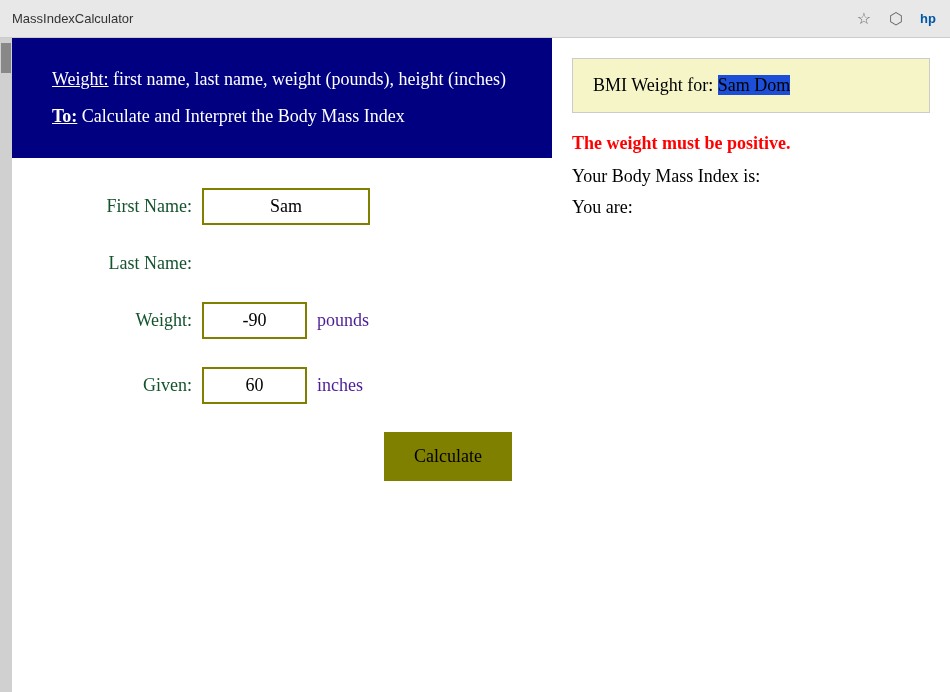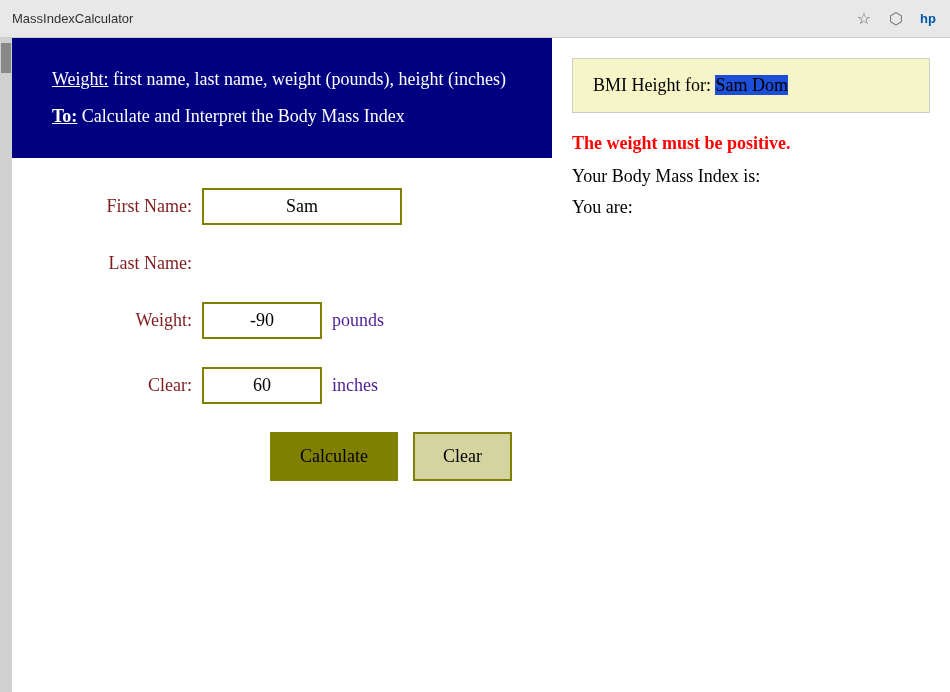--- a/index.html
+++ b/index.html
@@ -95,39 +95,39 @@
       display: flex;
       align-items: center;
       margin-bottom: 28px;
     }
 
     .form-label {
       width: 110px;
       text-align: right;
       margin-right: 10px;
       font-size: 18px;
-      color: #7f1d1d;
+      color: #14532d;
     }
 
     .form-input {
       border: 2px solid #808000;
       padding: 6px 10px;
       font-size: 18px;
       font-family: Georgia, serif;
       text-align: center;
       outline: none;
       background: white;
     }
 
     .form-input.name-input {
-      width: 200px;
+      width: 168px;
     }
 
     .form-input.number-input {
-      width: 120px;
+      width: 105px;
     }
 
     .form-unit {
       margin-left: 10px;
       font-size: 18px;
       color: #4c1d95;
     }
 
     
     .button-row {
@@ -256,37 +256,36 @@
         <label class="form-label">Last Name:</label>
       </div>
 
       <div class="form-row">
         <label class="form-label">Weight:</label>
         <input class="form-input number-input" type="text" value="-90" style="">
         <span class="form-unit">pounds</span>
       </div>
 
       <div class="form-row">
-        <label class="form-label">Clear:</label>
+        <label class="form-label">Given:</label>
         <input class="form-input number-input" type="text" value="60" style="">
         <span class="form-unit">inches</span>
       </div>
 
       <div class="button-row">
         <button class="btn-calculate">Calculate</button>
-        <button class="btn-clear">Clear</button>
       </div>
 
     </div>
   </div>
 
   <div class="right-panel">
 
     <div class="bmi-results-box">
-      <span class="bmi-results-title">BMI Height for: </span><span class="bmi-name-highlight">Sam Dom</span>
+      <span class="bmi-results-title">BMI Weight for: </span><span class="bmi-name-highlight">Sam Dom</span>
     </div>
 
     <div class="error-text">The weight must be positive.</div>
 
     <div class="result-text">
       <span>Your Body Mass Index is:</span>
       <span></span>
     </div>
 
     <div class="result-text">

